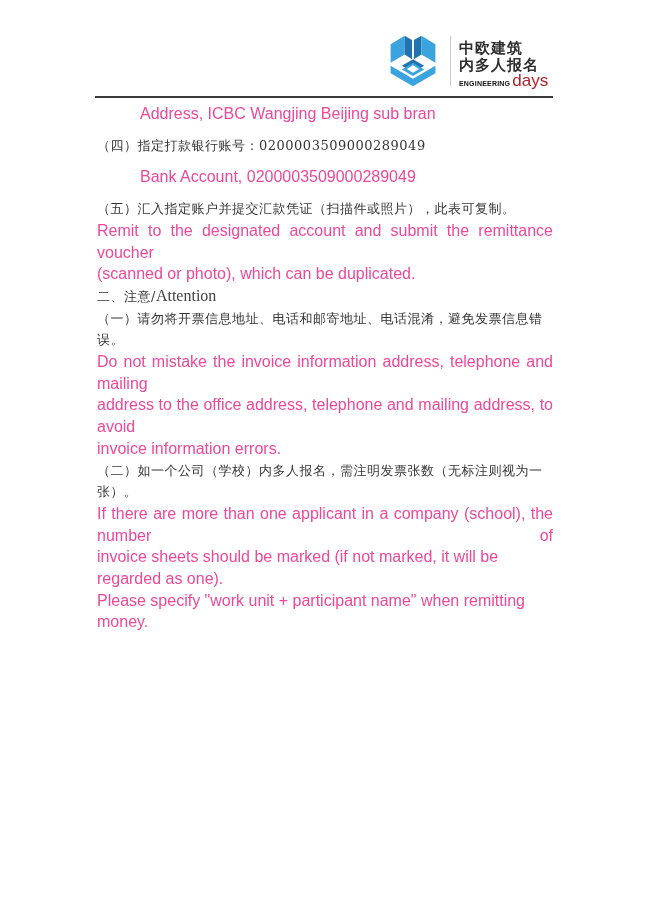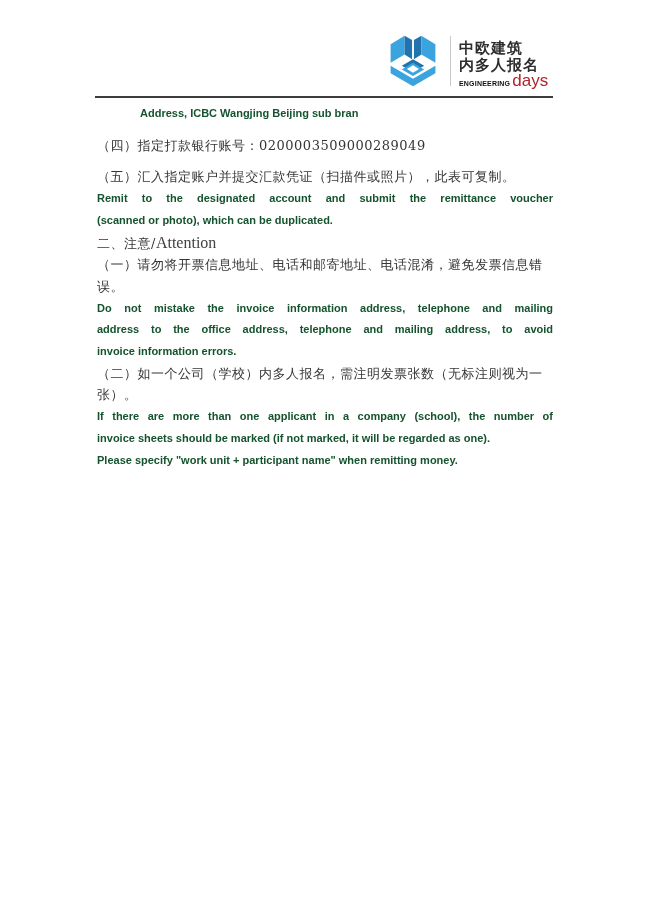--- a/index.html
+++ b/index.html
@@ -69,21 +69,21 @@
   }
 
   
   .content {
     position: absolute;
     top: 103px;
     left: 97px;
     width: 456px;
   }
   .ln { line-height: 21.7px; }
-  .en { font-size: 11px; color: #14532d; font-weight: bold; }
+  .en { font-size: 16px; color: #ec4899; }
   .cn {
     font-family: "DejaVu Serif", "Liberation Serif", serif;
     font-size: 13px;
     color: #353535;
     letter-spacing: 0.5px;
   }
   .cn .en-inline {
     font-family: Liberation Serif, serif;
     font-size: 16px;
     letter-spacing: 0;
@@ -118,20 +118,21 @@
         <span class="days">days</span>
       </div>
     </div>
   </div>
 
   <div class="header-rule"></div>
 
   <div class="content">
     <div class="ln en indent gap">Address, ICBC Wangjing Beijing sub bran</div>
     <div class="ln cn gap">（四）指定打款银行账号：0200003509000289049</div>
+    <div class="ln en indent gap">Bank Account, 0200003509000289049</div>
 
     <div class="ln cn">（五）汇入指定账户并提交汇款凭证（扫描件或照片），此表可复制。</div>
     <div class="ln en just">Remit to the designated account and submit the remittance voucher</div>
     <div class="ln en">(scanned or photo), which can be duplicated.</div>
 
     <div class="ln cn"><span>二、注意/</span><span class="en-inline">Attention</span></div>
 
     <div class="ln cn">（一）请勿将开票信息地址、电话和邮寄地址、电话混淆，避免发票信息错误。</div>
     <div class="ln en just">Do not mistake the invoice information address, telephone and mailing</div>
     <div class="ln en just">address to the office address, telephone and mailing address, to avoid</div>

